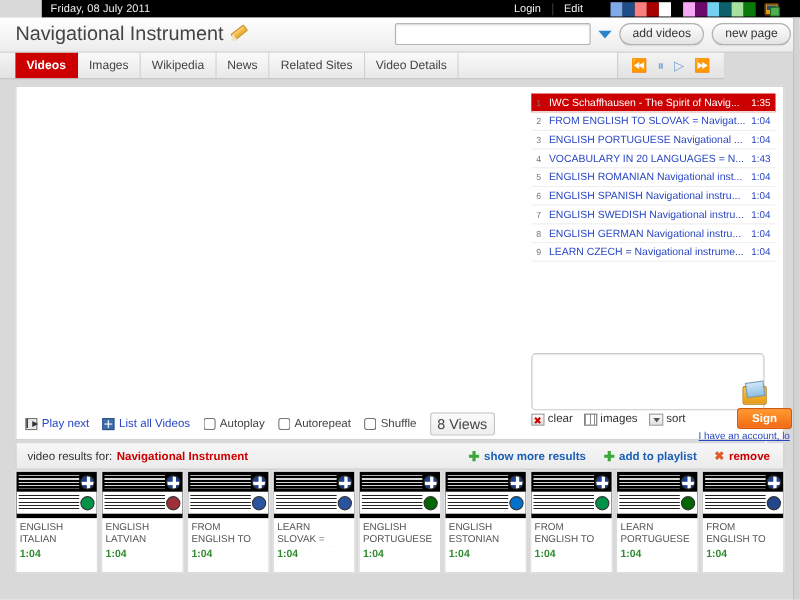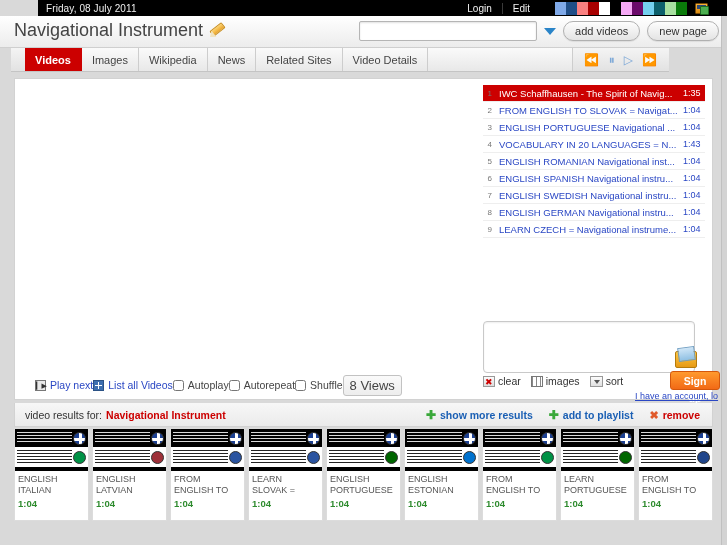--- a/index.html
+++ b/index.html
@@ -94,21 +94,21 @@
     background: linear-gradient(#fdfdfd,#e4e4e4);
     font-size: 11px; color: #333; cursor: pointer; line-height: 18px;
     box-shadow: 0 1px 1px rgba(0,0,0,.08);
   }
 
   
   #tabrow {
     position: absolute; left: 0; top: 48px; width: 658px; height: 24px;
     background: linear-gradient(#f4f4f4,#e2e2e2);
     border-bottom: 1px solid #c4c4c4;
-    display: flex; align-items: stretch; margin-left: 11px;
+    display: flex; align-items: stretch;
   }
   .tab {
     padding: 0 10px; font-size: 11px; color: #444;
     display: flex; align-items: center; cursor: pointer;
     border-right: 1px solid #cdcdcd;
     background: linear-gradient(#fafafa,#e8e8e8);
   }
   .tab:first-child { margin-left: 14px; }
   .tab.active { background: #cc0000; color: #fff; font-weight: bold; border-right-color: #cc0000; }
   #tabrow .tabfill { flex: 1; border-right: 1px solid #cdcdcd; background: linear-gradient(#fafafa,#e8e8e8);}
@@ -149,22 +149,22 @@
     border: 1px solid #b57b0c; border-radius: 2px;
   }
   .envelope:before {
     content:""; position:absolute; left:2px; top:-5px; width:15px; height:12px;
     background: linear-gradient(#cfe6f7,#8fc0e3);
     border:1px solid #6e9dc2; transform: rotate(-8deg);
   }
 
   
   #ctlrow {
-    position: absolute; left: 20px; top: 296px; width: 452px; height: 20px;
-    display: flex; align-items: center; gap: 0; font-size: 10.5px;
+    position: absolute; left: 8px; top: 296px; width: 452px; height: 20px;
+    display: flex; align-items: center; gap: 12px; font-size: 10.5px;
   }
   .ctl { display: flex; align-items: center; gap: 4px; color: #2a47c4; cursor: pointer; }
   .sqicon {
     width: 11px; height: 11px; border: 1px solid #777; background: #e9e9e9;
     display: inline-block; font-size: 7px; line-height: 10px; text-align: center;
     color: #333;
   }
   .plusicon {
     width: 11px; height: 11px; background: #3e6fb0; border: 1px solid #2b5285;
     display: inline-block; position: relative;

